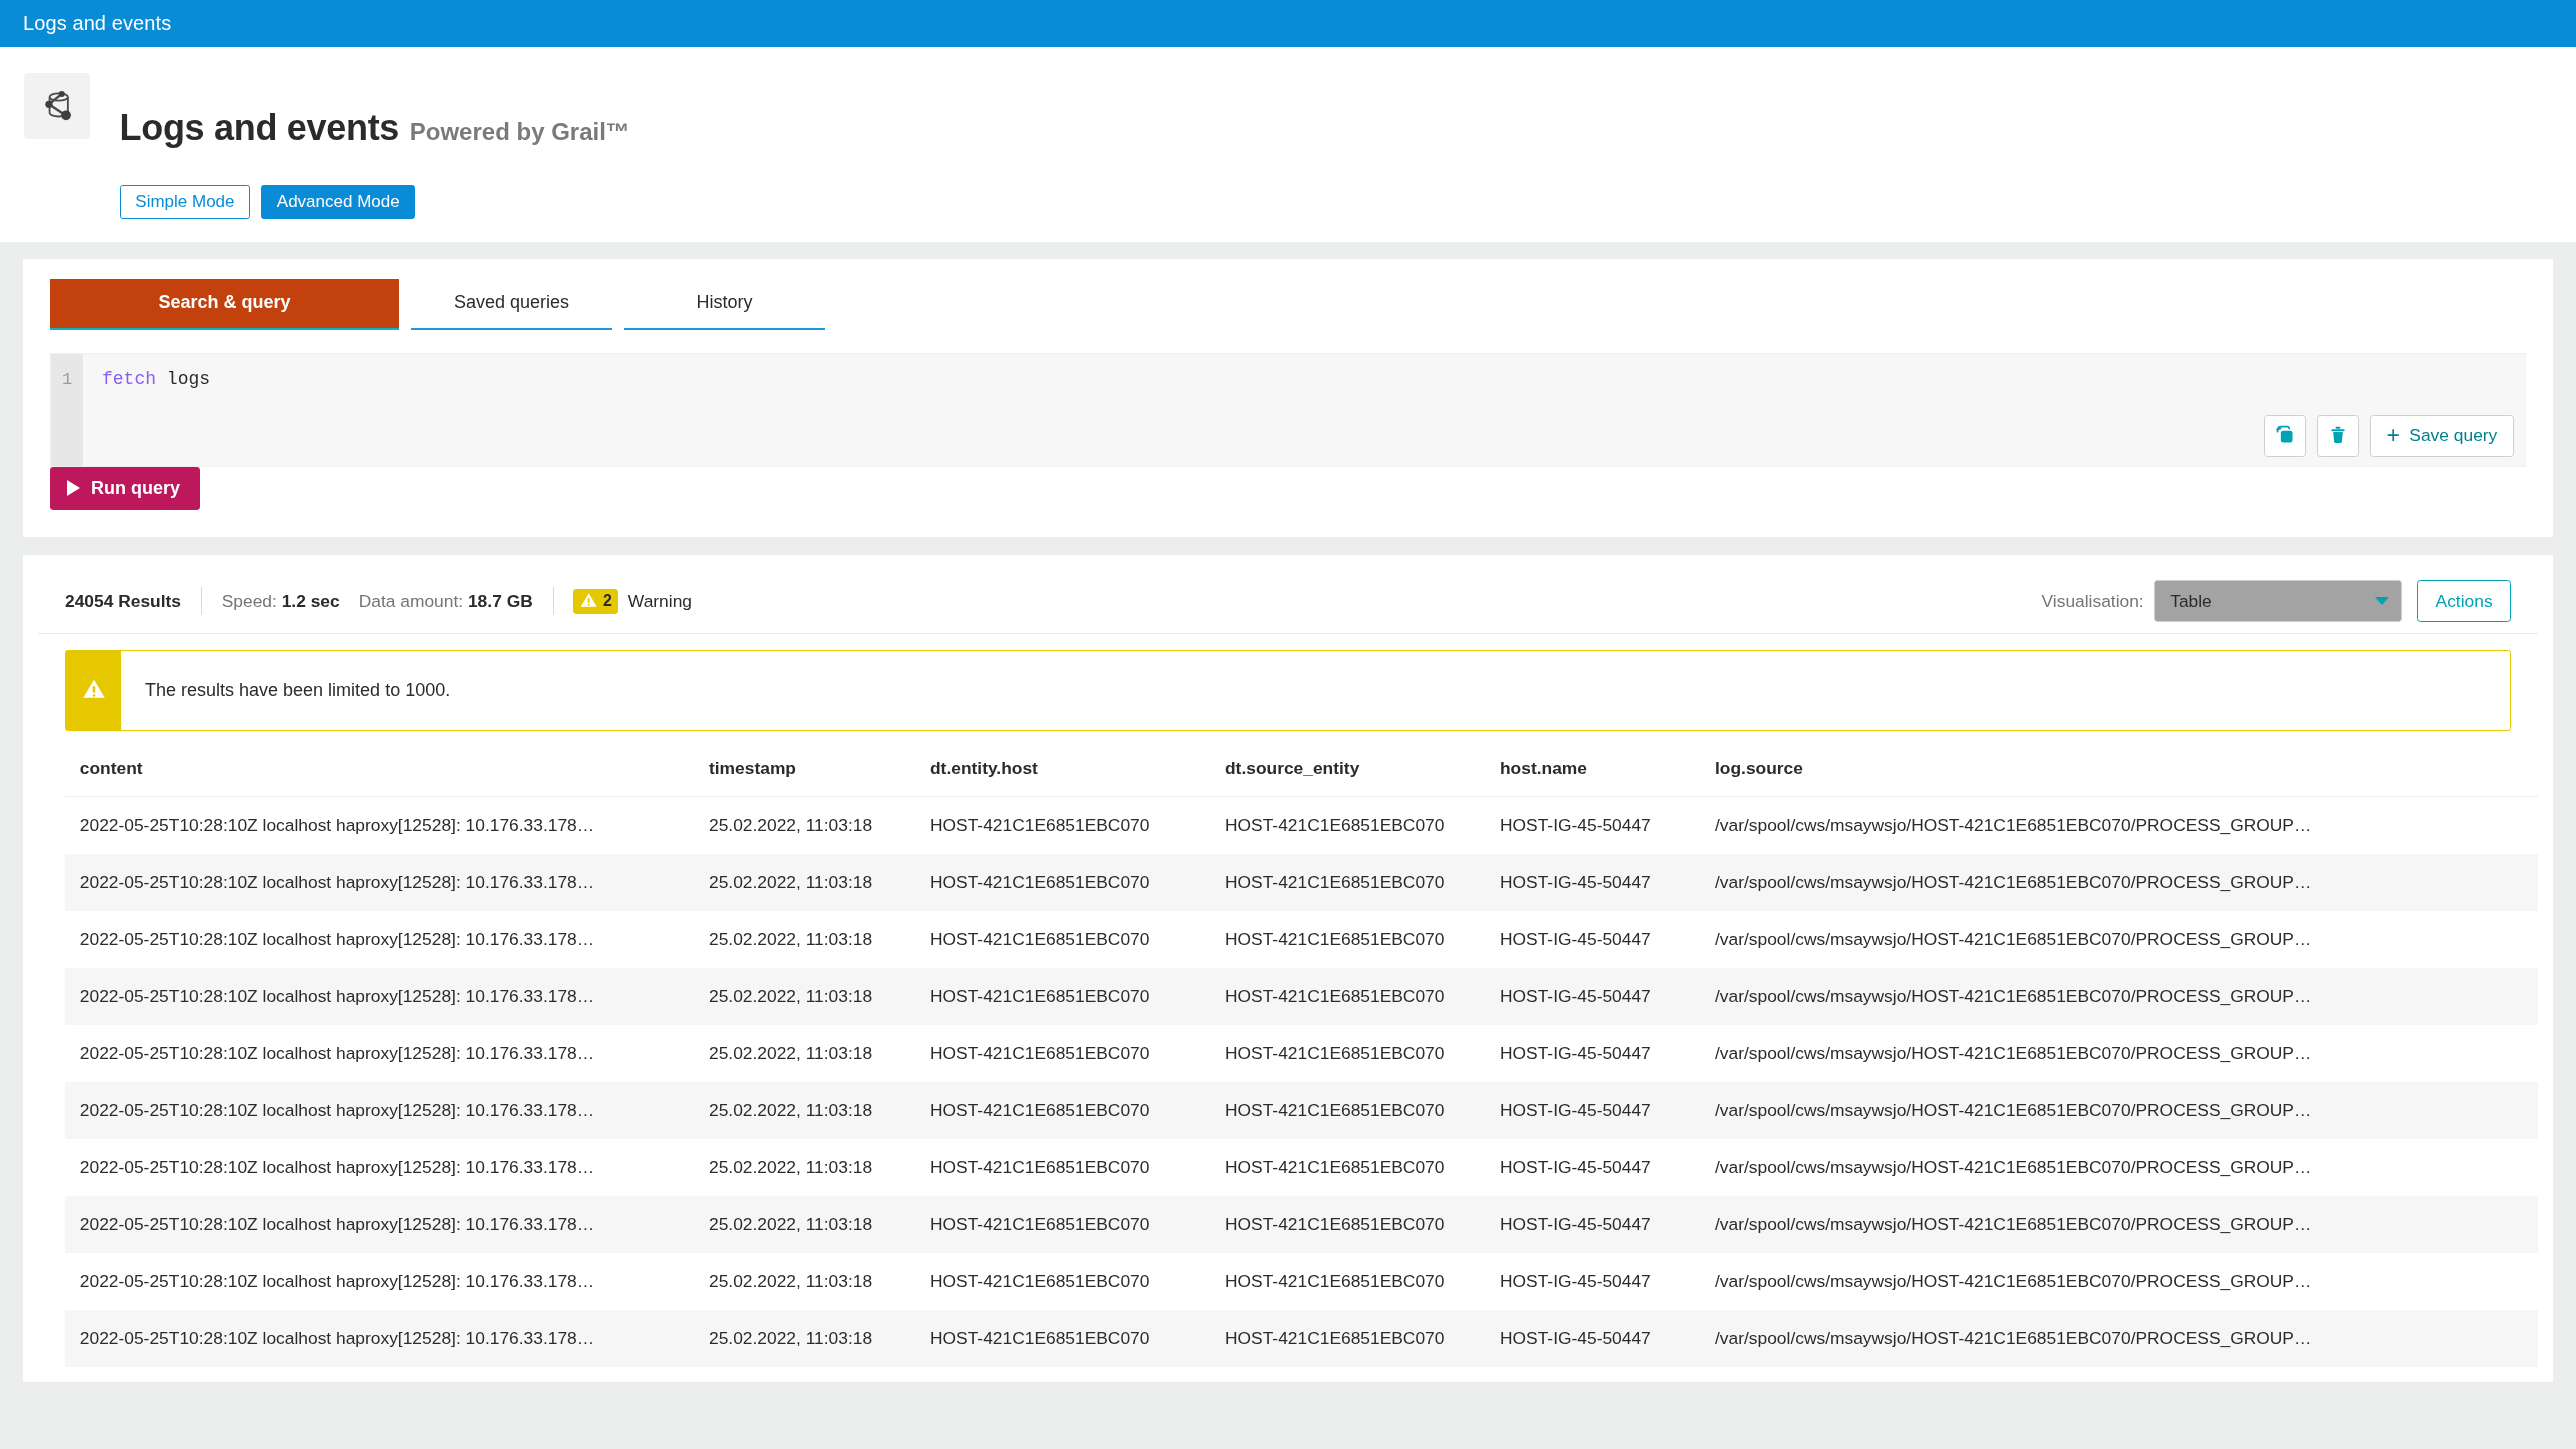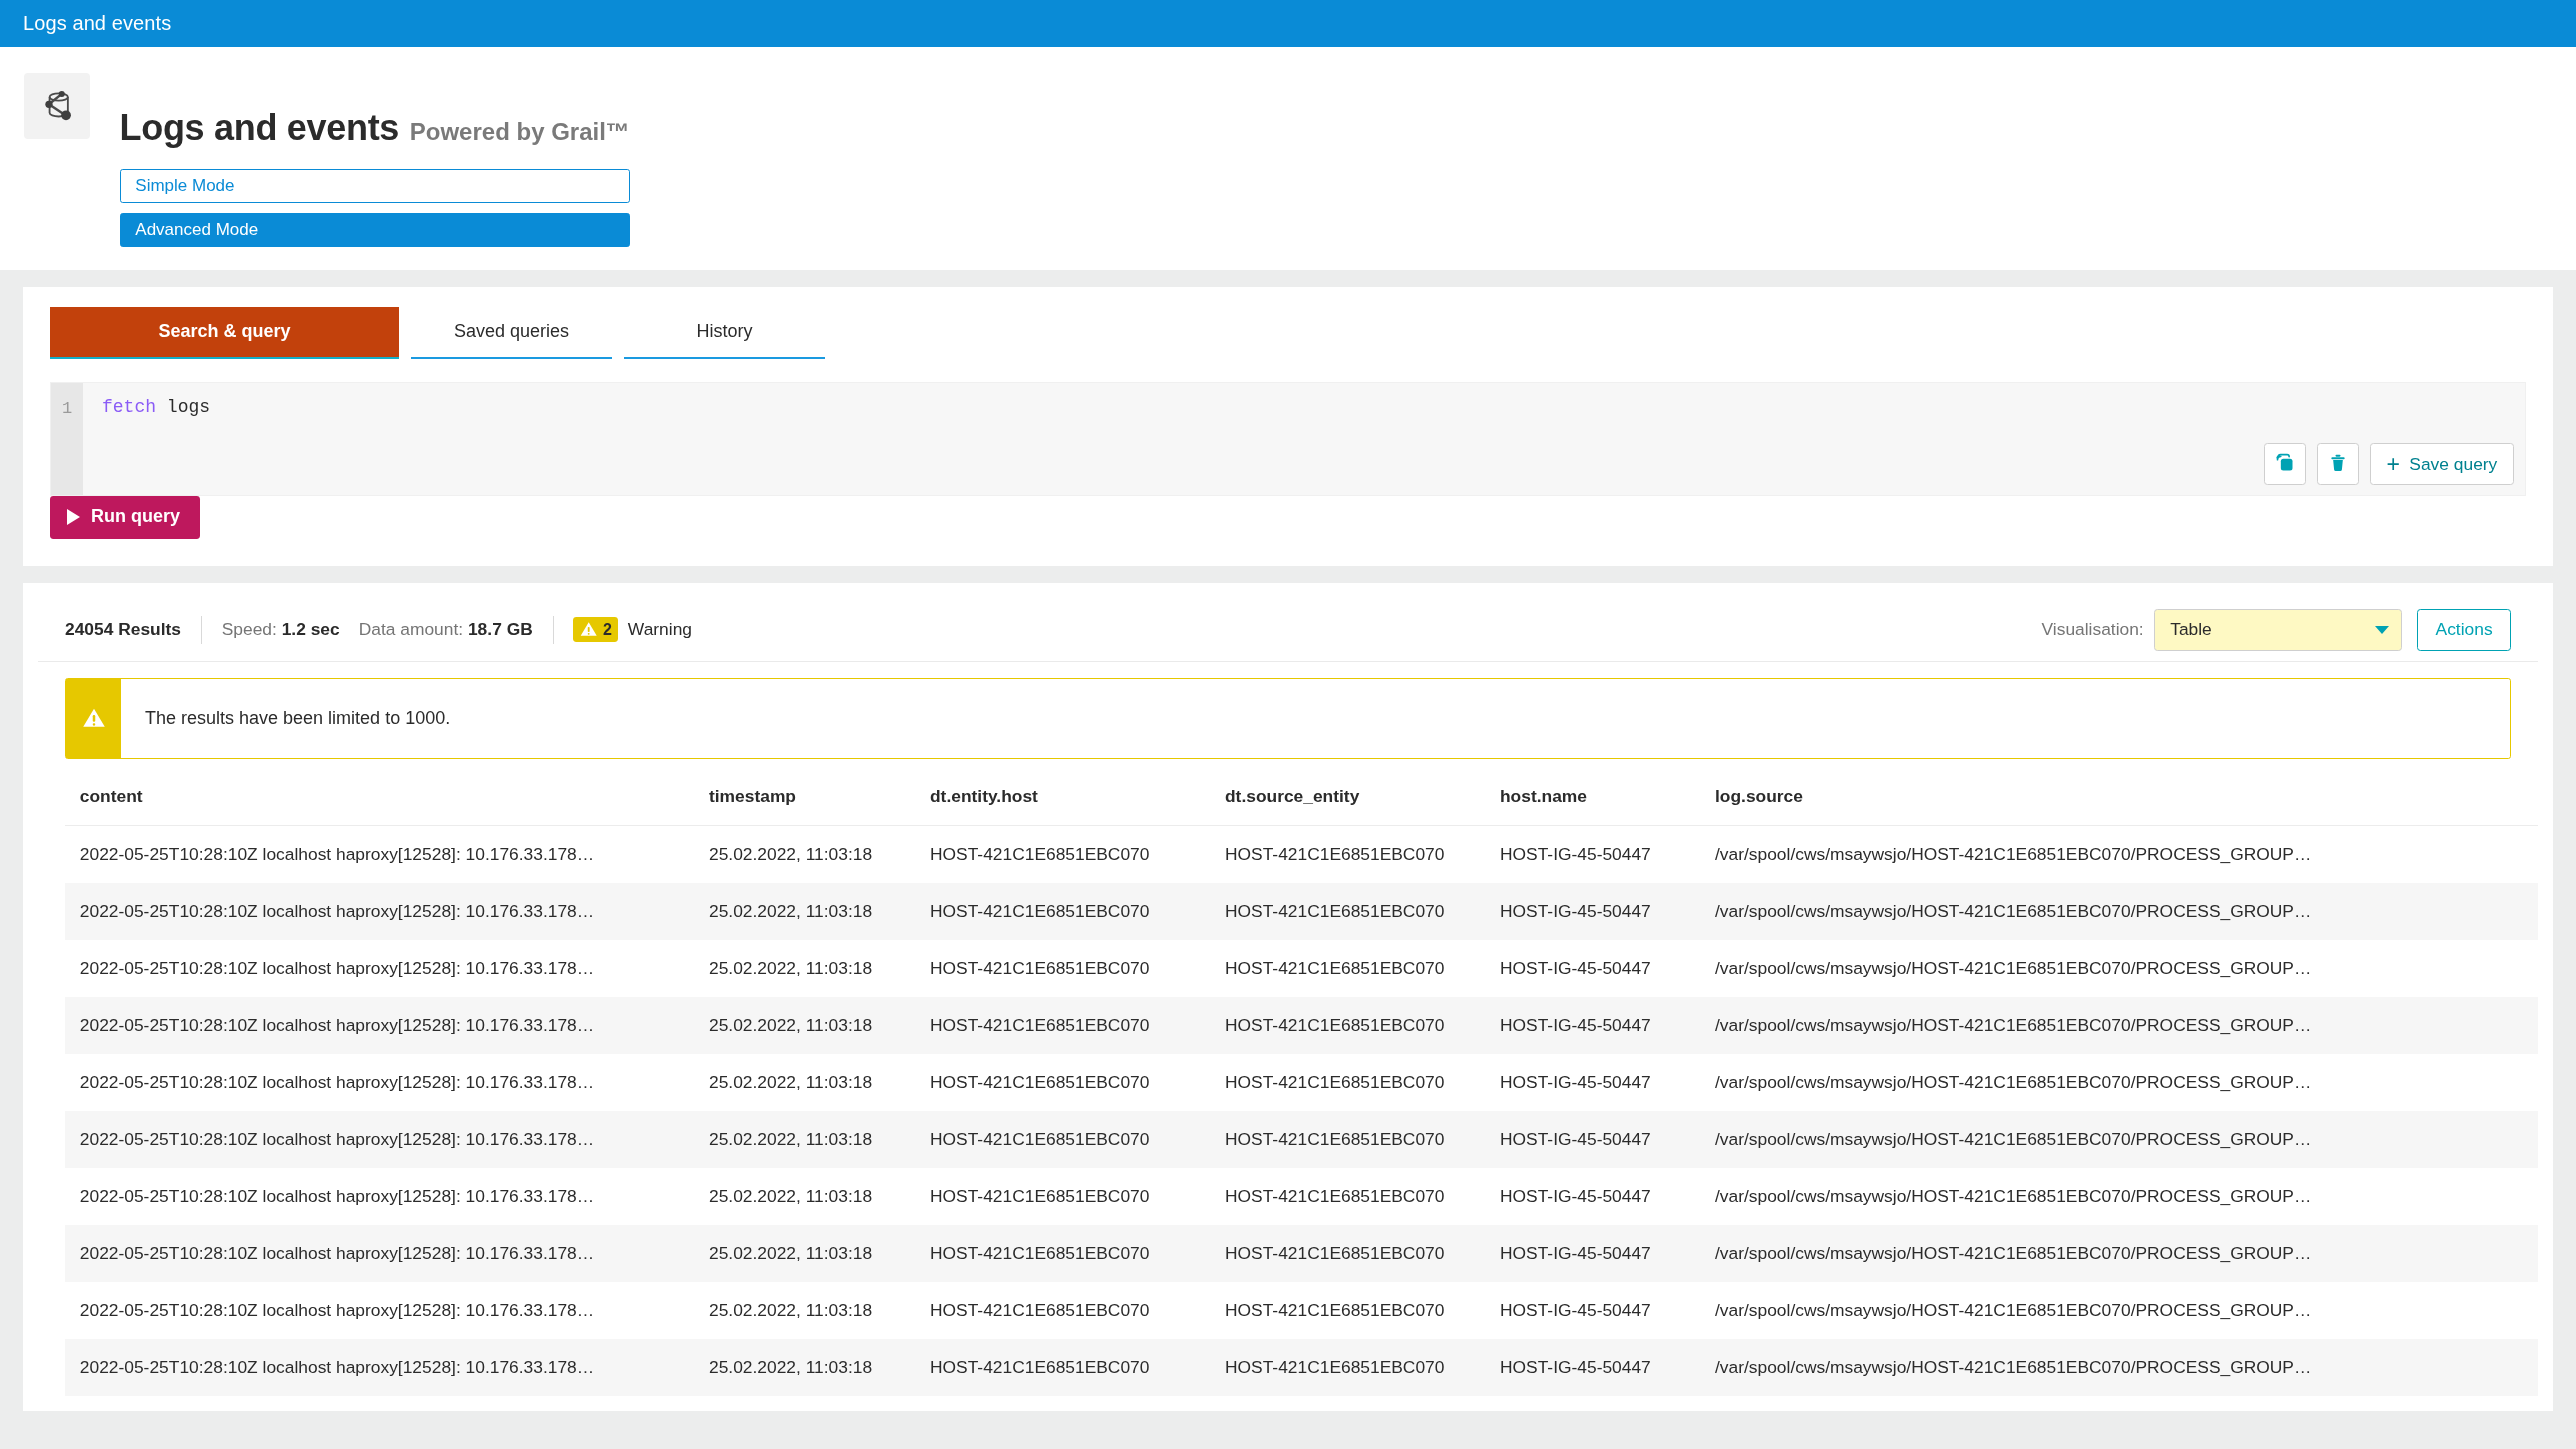--- a/index.html
+++ b/index.html
@@ -56,21 +56,21 @@
     font-weight: bold;
     color: #7a7a7a;
     margin-left: 10.7px;
     margin-top: 44px;
   }
   .page-sub {
     font-size: 18px;
     color: #8d8d8d;
     margin-top: 9.4px;
   }
-  .mode-row { margin-top: 20px; display: flex; gap: 10.7px; flex-direction: column; }
+  .mode-row { margin-top: 36px; display: flex; gap: 10.7px; }
   .mode-btn {
     font-size: 17px;
     padding: 6.7px 14.8px 8px 14.8px;
     border-radius: 2.7px;
     cursor: pointer;
     line-height: 1;
     white-space: nowrap;
   }
   .mode-btn.ghost {
     background: #ffffff;
@@ -222,21 +222,21 @@
 
   .vis-group { display: flex; align-items: center; gap: 0; }
   .vis-label { font-size: 17.4px; color: #757575; margin-right: 10.7px; white-space: nowrap; }
   .select {
     width: 248px; height: 42px;
     border: 0.7px solid #cfcfcf;
     border-radius: 3.4px;
     display: flex; align-items: center; justify-content: space-between;
     padding: 0 12px 0 14.8px;
     font-size: 17.4px; color: #2b2b2b;
-    background: #fef9c3;
+    background: #a3a3a3;
     cursor: pointer;
   }
   .chev {
     width: 0; height: 0;
     border-left: 7.4px solid transparent;
     border-right: 7.4px solid transparent;
     border-top: 8.7px solid #00a2b3;
   }
   .actions-btn {
     margin-left: 14.8px;

